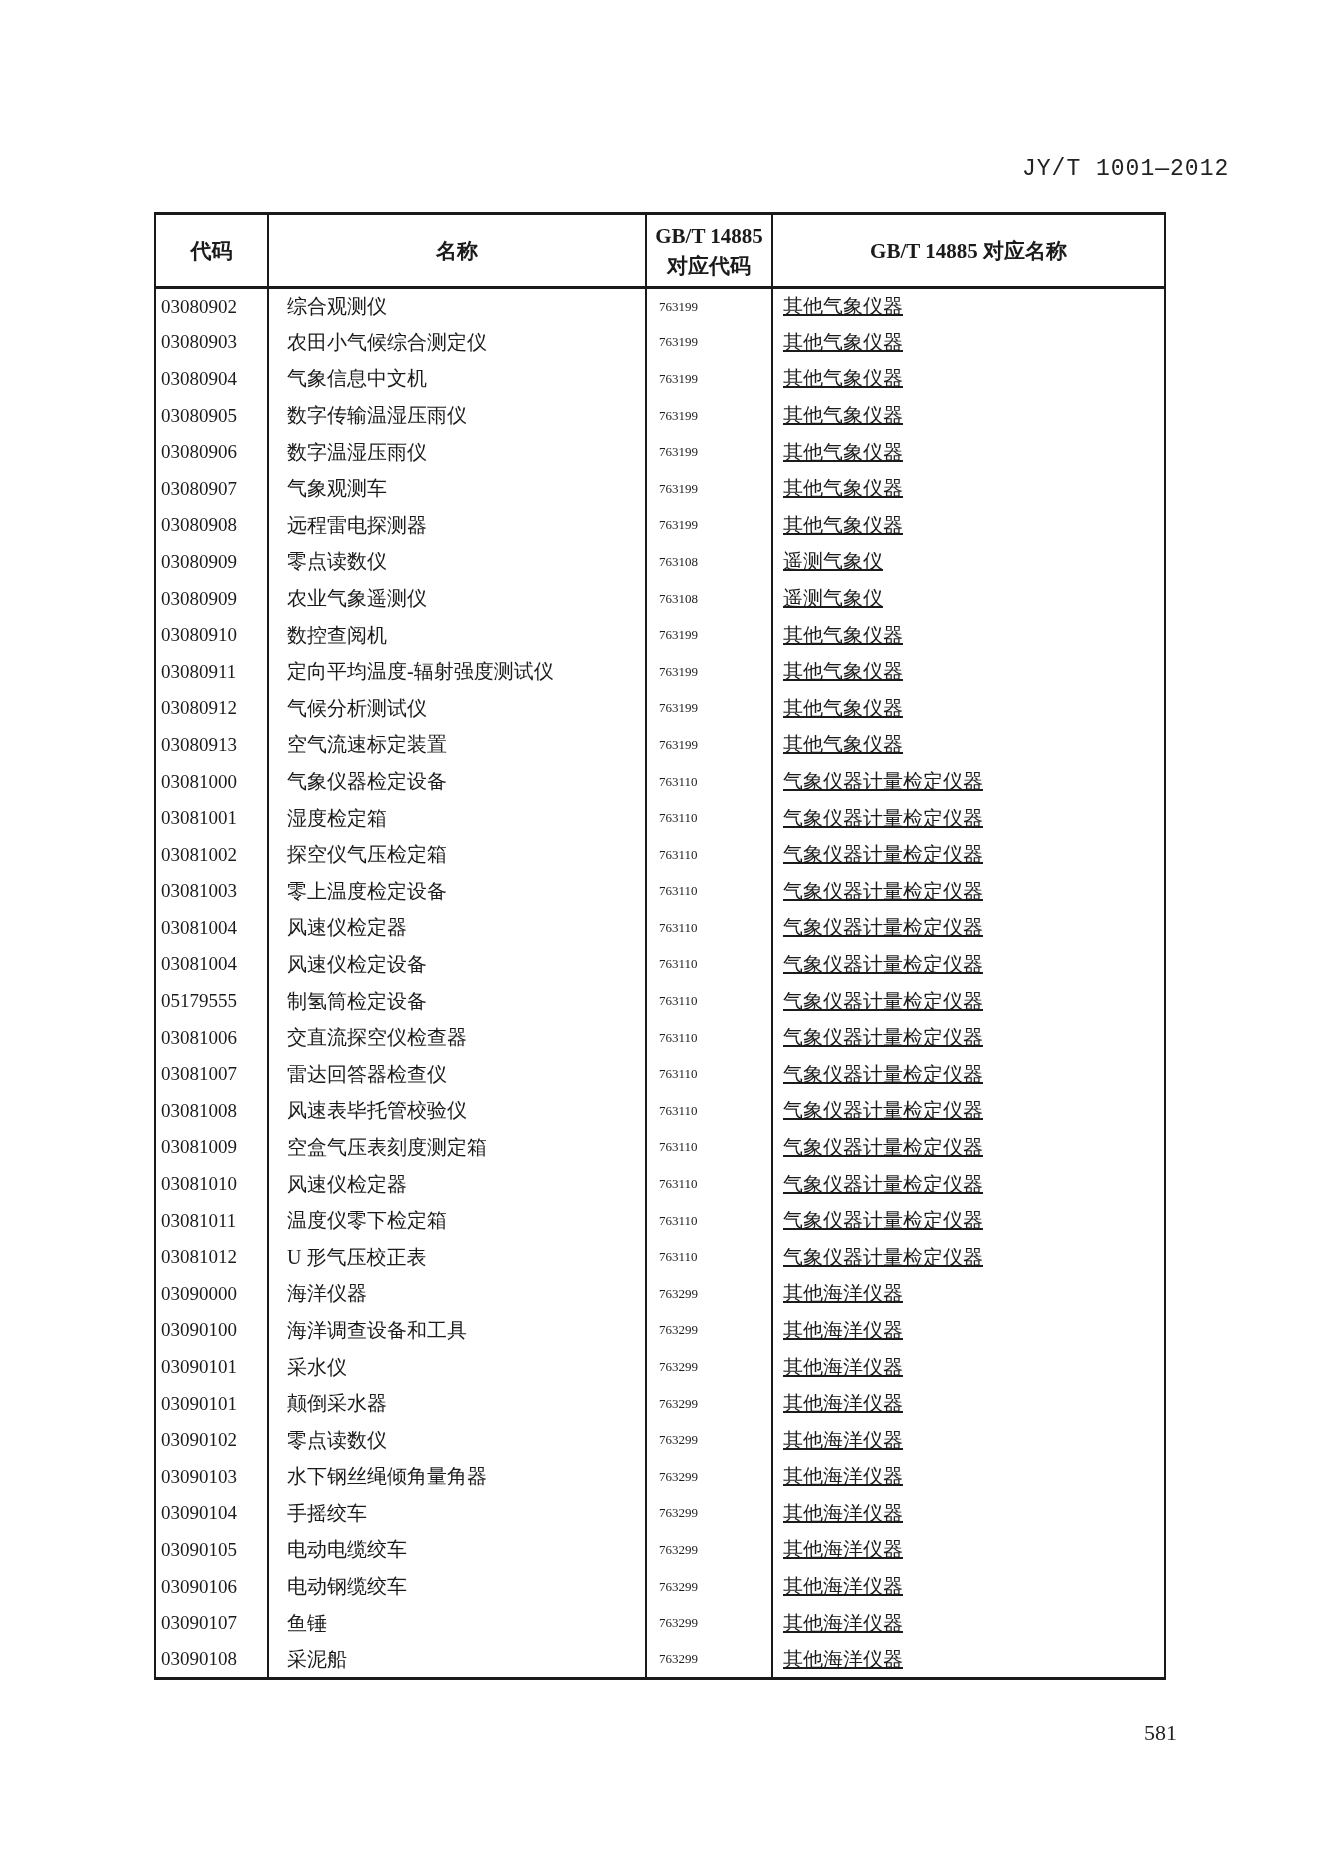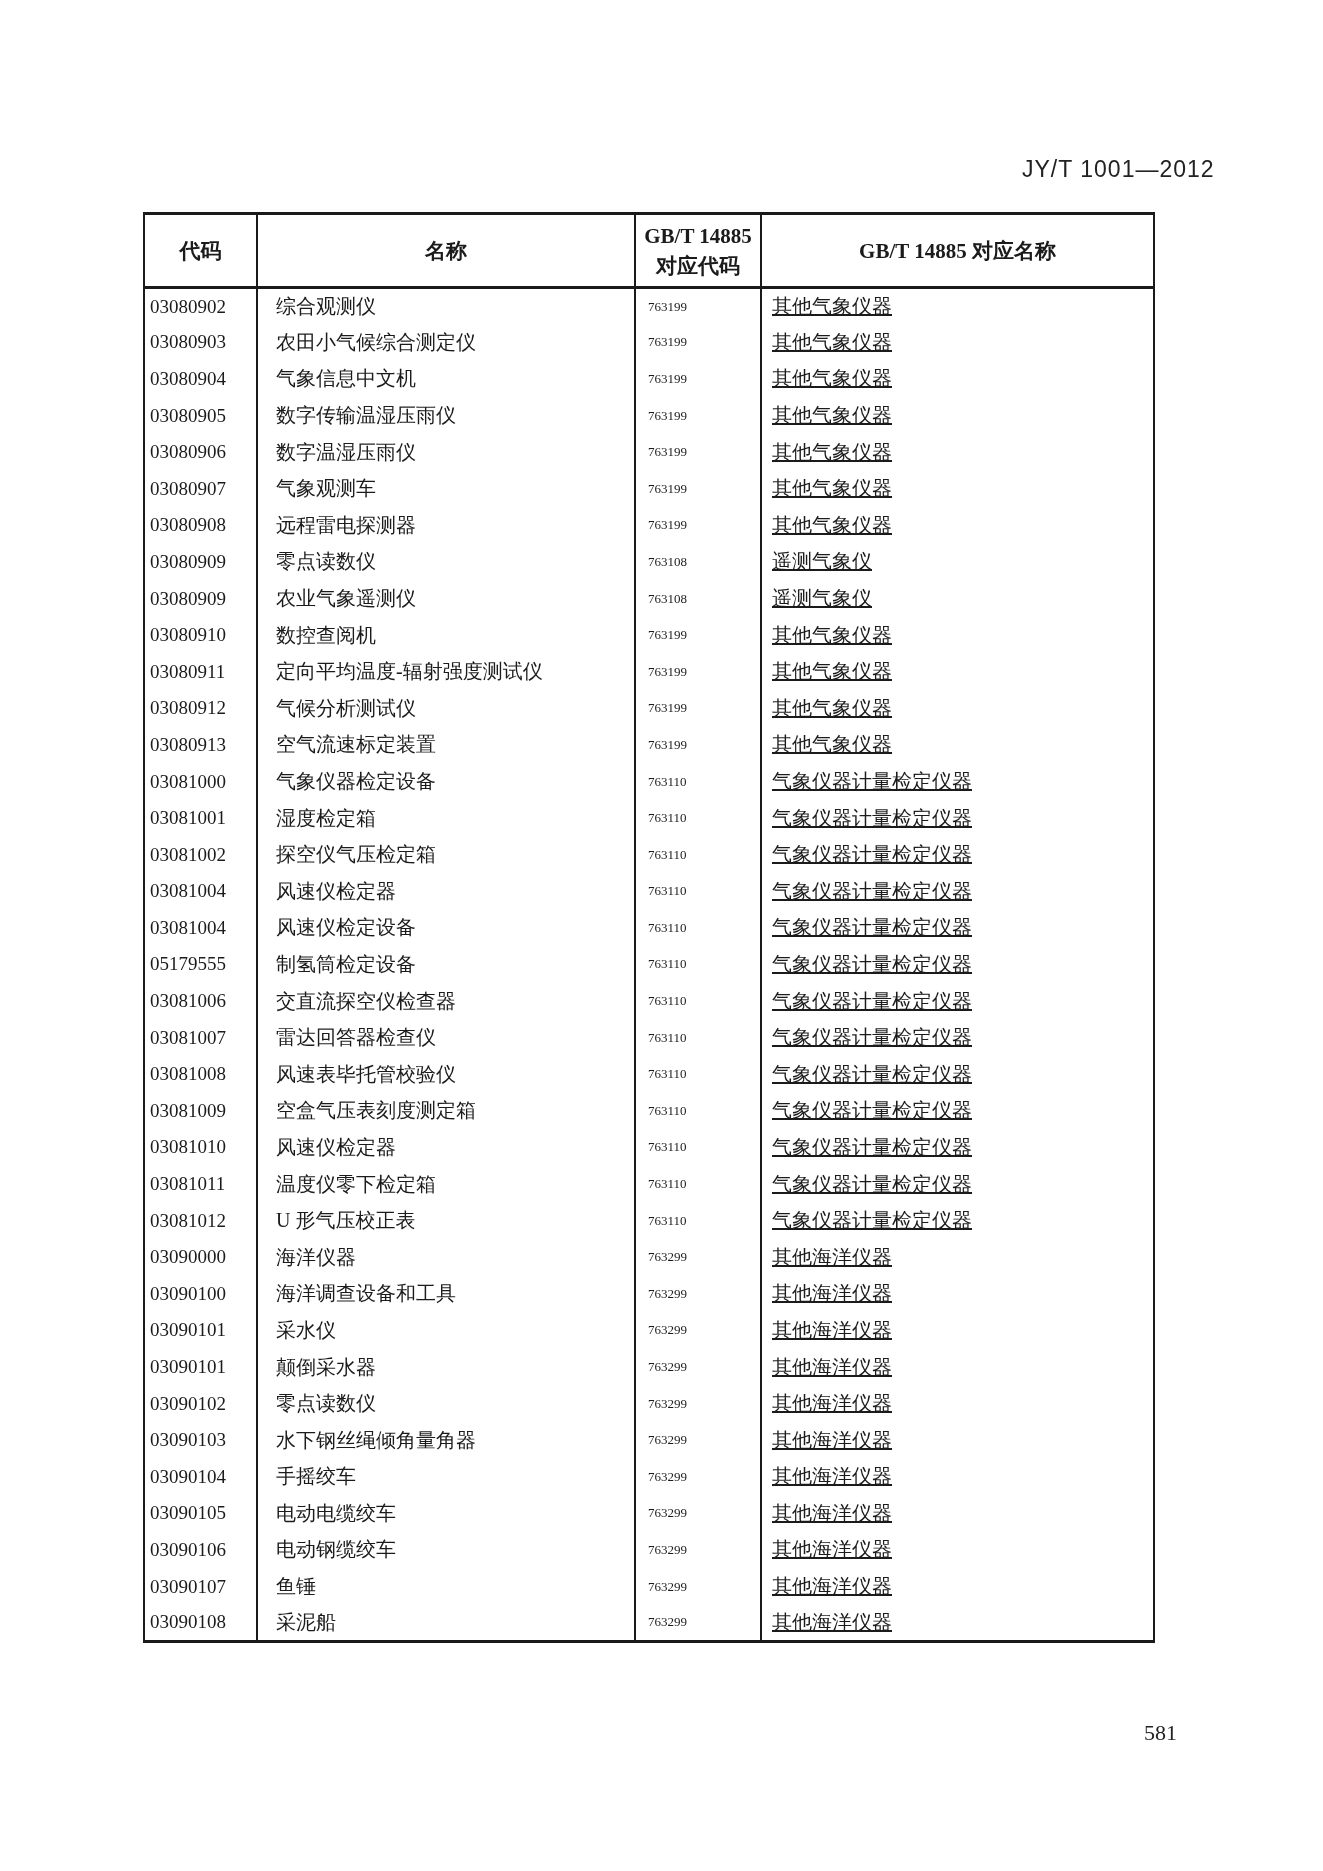--- a/index.html
+++ b/index.html
@@ -14,29 +14,29 @@
   .page {
     position: absolute;
     inset: 0;
     background: #ffffff;
   }
   .doc-ref {
     position: absolute;
     top: 156px;
     left: 1022px;
     width: 180px;
-    font-family: Liberation Sans, sans-serif;
+    font-family: Liberation Mono, monospace;
     font-size: 23px;
     letter-spacing: 1px;
     color: #222;
     white-space: nowrap;
   }
   table.mapping {
     position: absolute;
-    left: 143px;
+    left: 154px;
     top: 212px;
     width: 1010px;
     border-collapse: collapse;
     table-layout: fixed;
     border-top: 3px solid #1a1a1a;
     border-bottom: 3px solid #1a1a1a;
     border-left: 2px solid #1a1a1a;
     border-right: 2px solid #1a1a1a;
   }
   col.c1 { width: 113px; }
@@ -191,20 +191,26 @@
           <td class="col3">763110</td>
           <td class="col4">气象仪器计量检定仪器</td>
         </tr>
         <tr>
           <td class="col1">03081002</td>
           <td class="col2">探空仪气压检定箱</td>
           <td class="col3">763110</td>
           <td class="col4">气象仪器计量检定仪器</td>
         </tr>
         <tr>
+          <td class="col1">03081003</td>
+          <td class="col2">零上温度检定设备</td>
+          <td class="col3">763110</td>
+          <td class="col4">气象仪器计量检定仪器</td>
+        </tr>
+        <tr>
           <td class="col1">03081004</td>
           <td class="col2">风速仪检定器</td>
           <td class="col3">763110</td>
           <td class="col4">气象仪器计量检定仪器</td>
         </tr>
         <tr>
           <td class="col1">03081004</td>
           <td class="col2">风速仪检定设备</td>
           <td class="col3">763110</td>
           <td class="col4">气象仪器计量检定仪器</td>

